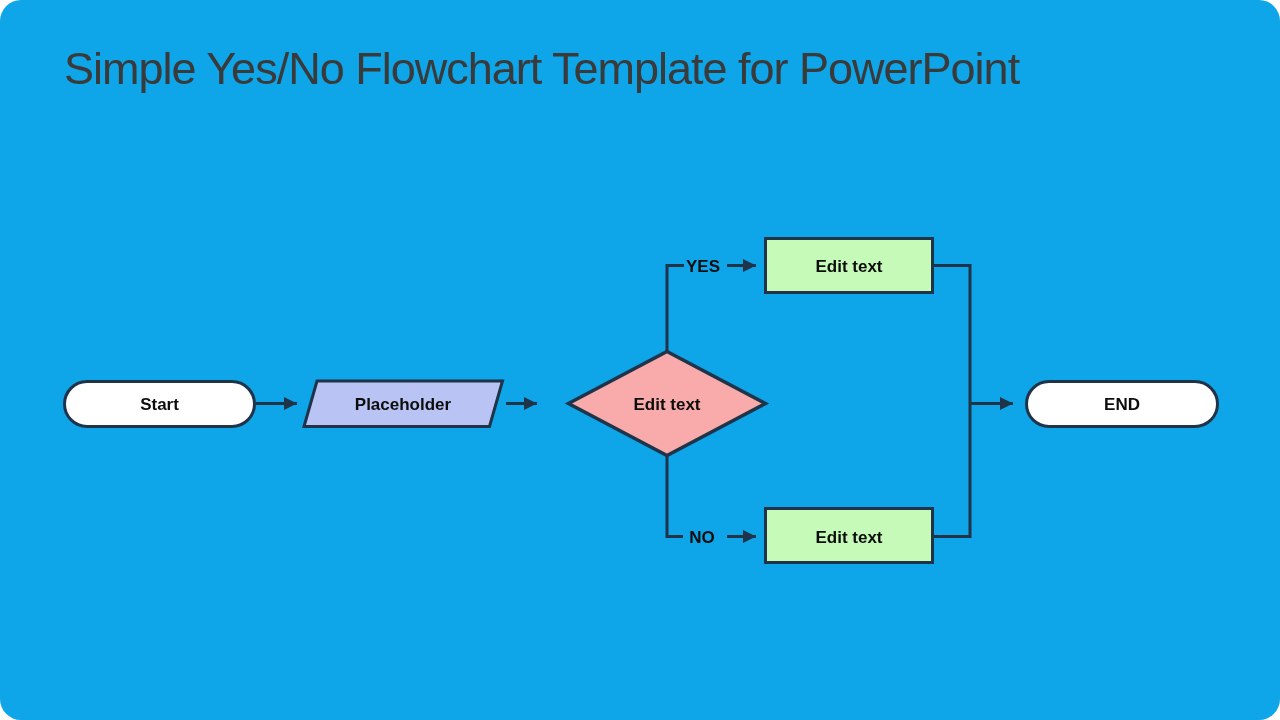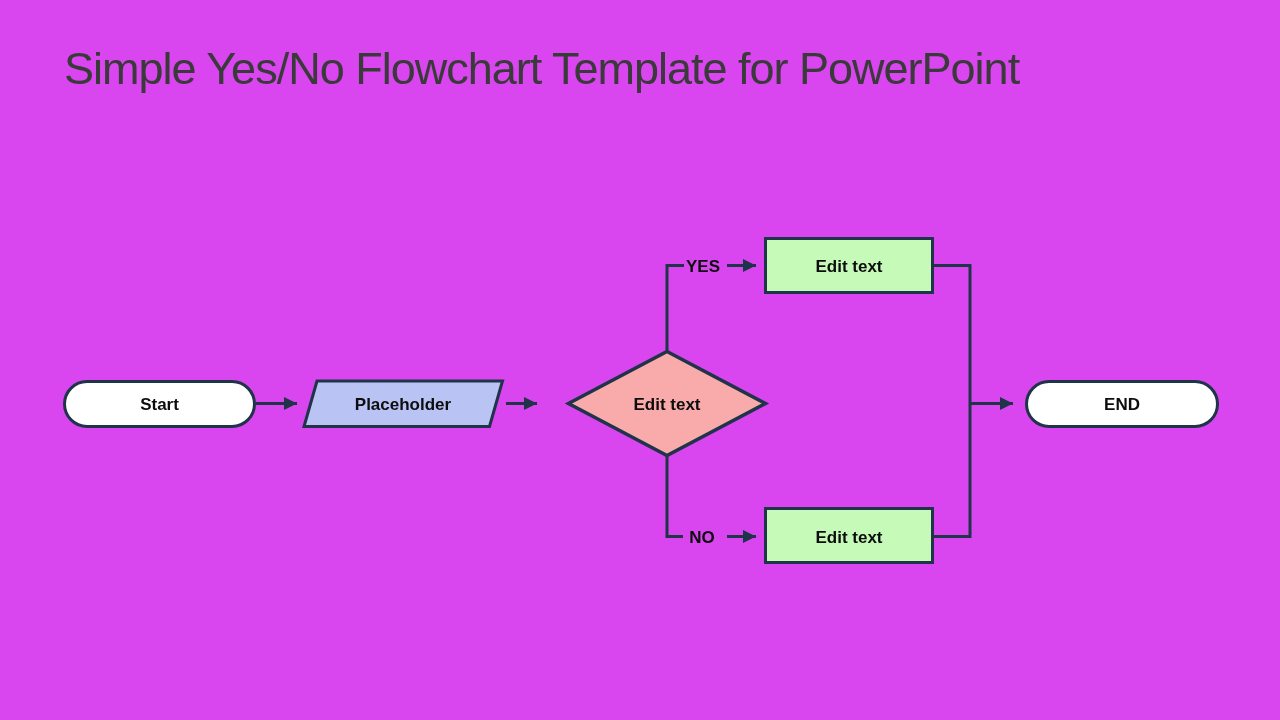--- a/index.html
+++ b/index.html
@@ -7,21 +7,22 @@
     width: 1280px;
     height: 720px;
     background: #ffffff;
     overflow: hidden;
     font-family: "Liberation Sans", sans-serif;
   }
   .slide {
     position: relative;
     width: 1280px;
     height: 720px;
-    background: #d946ef;
+    background: #0ea5e9;
+    border-radius: 21px;
   }
   .slide-title {
     position: absolute;
     left: 64px;
     top: 44px;
     font-size: 45px;
     font-weight: 400;
     letter-spacing: -1px;
     color: #3a3a3a;
     white-space: nowrap;

